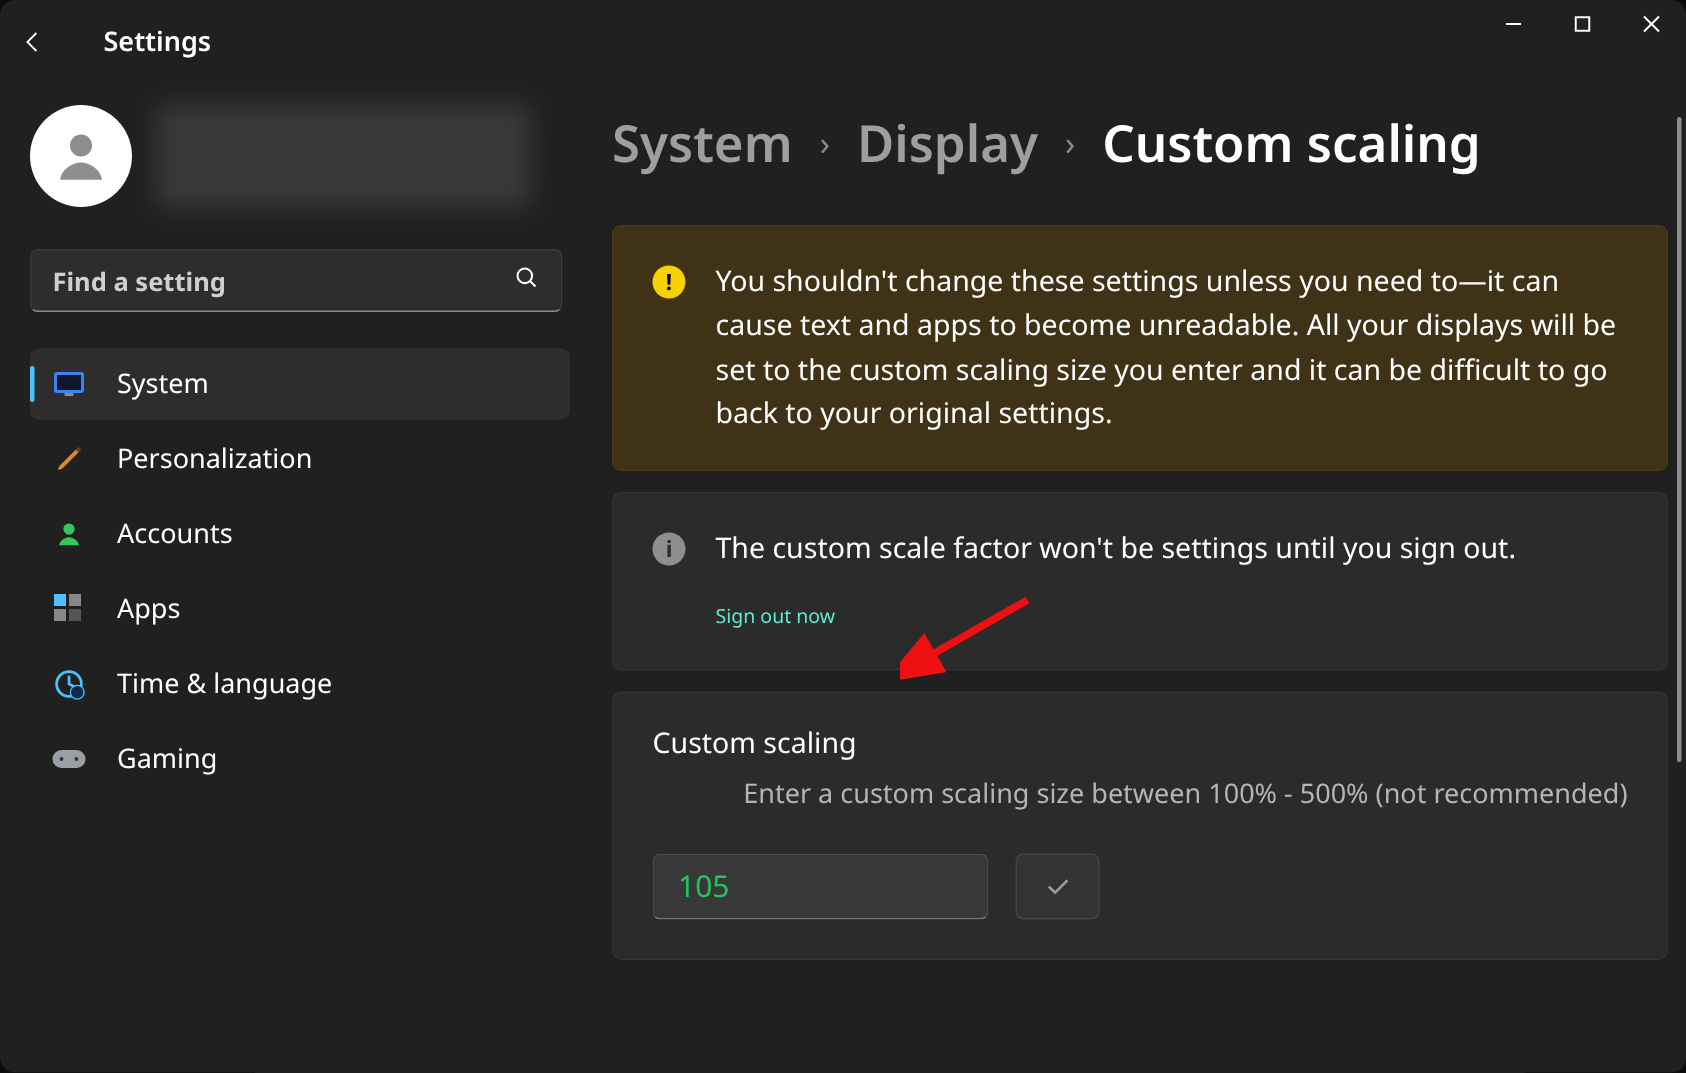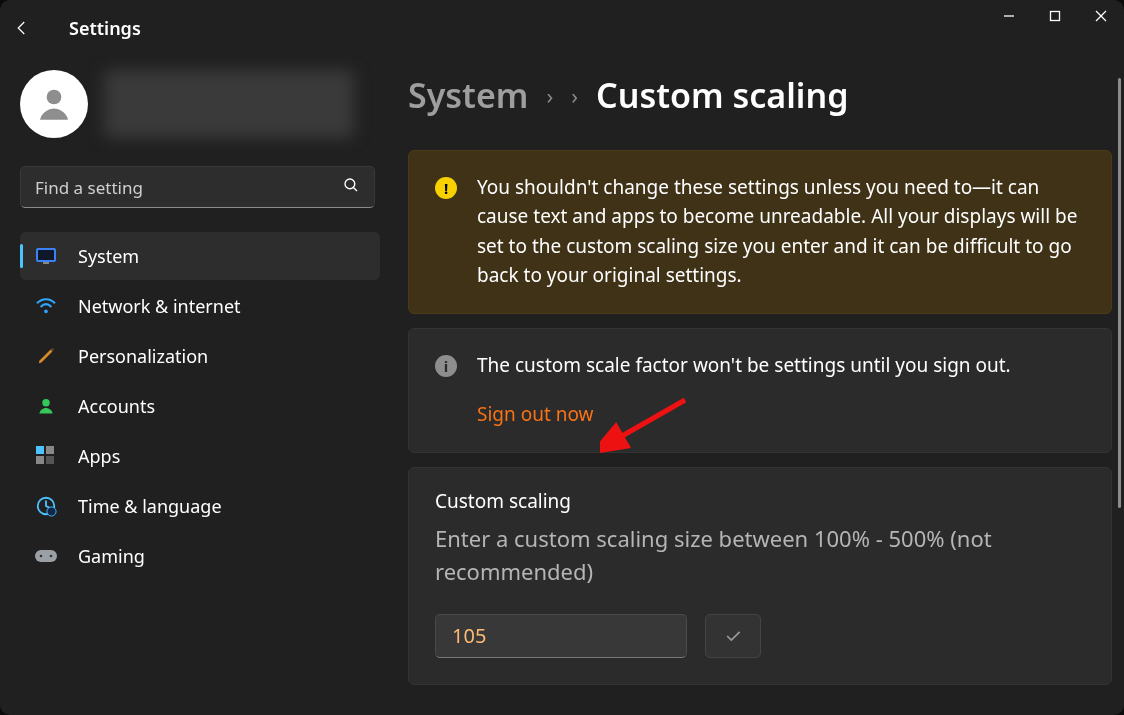--- a/index.html
+++ b/index.html
@@ -37,20 +37,21 @@
   .search {
     position: relative;
     width: 355px; height: 42px; background:#2d2d2d; border:1px solid #3a3a3a;
     border-bottom: 1.5px solid #8a8a8a;
     border-radius:5px; display:flex; align-items:center; padding:0 14px;
     margin-bottom: 24px;
   }
   .search input {
     flex:1; background:transparent; border:none; outline:none; color:#cfcfcf;
     font-size: 17px;
+    font-weight: bold;
   }
   .search input::placeholder { color:#cfcfcf; }
   .search .s-icon { color:#fff; }
 
   .nav-list { list-style:none; }
   .nav-item {
     height: 48px; display:flex; align-items:center; gap:20px;
     padding: 0 14px; border-radius:6px; font-size:18px; color:#fff;
     cursor:pointer; margin-bottom:2px;
   }
@@ -81,29 +82,29 @@
     width:22px; height:22px; border-radius:50%; background:#f7d100; color:#000;
     display:flex; align-items:center; justify-content:center; font-weight:700; flex:0 0 22px;
     font-size:15px; margin-top:4px;
   }
   .info-icon {
     width:22px; height:22px; border-radius:50%; background:#8e8e8e; color:#2b2b2b;
     display:flex; align-items:center; justify-content:center; font-weight:700; flex:0 0 22px;
     font-size:15px; margin-top:4px;
   }
   .card-text { font-size:19px; line-height:1.55; color:#fff; }
-  .signout { margin-top:20px; color:#f97316; font-size:19px; display:inline-block; cursor:pointer; }
+  .signout { margin-top:20px; color:#5eead4; font-size:13px; display:inline-block; cursor:pointer; }
 
   .section-card { flex-direction:column; gap:6px; padding: 20px 26px 26px; }
   .sec-title { font-size:19px; color:#fff; margin-bottom:2px; }
-  .sec-desc { font-size:22px; color:#b5b5b5; line-height:1.5; margin-bottom:20px; }
+  .sec-desc { font-size:18px; color:#b5b5b5; line-height:1.5; margin-bottom:20px;text-align:right; }
   .input-row { display:flex; gap:18px; align-items:center; }
   .scale-input {
-    width: 252px; height: 44px; background:#383838; border:1px solid #4a4a4a;
-    border-radius:5px; color:#fdba74; font-size:20px; padding:0 16px; outline:none;
+    width: 224px; height: 44px; background:#383838; border:1px solid #4a4a4a;
+    border-radius:5px; color:#22c55e; font-size:20px; padding:0 16px; outline:none;
     border-bottom:1.5px solid #7a7a7a;
   }
   .apply-btn {
     width:56px; height:44px; background:#333; border:1px solid #444; border-radius:5px;
     display:flex; align-items:center; justify-content:center; color:#aaa; cursor:pointer;
   }
 
   
   .scroll-track {
     position:absolute; right:3px; top:78px; width:3px; height:430px;
@@ -174,30 +175,20 @@
           <svg width="22" height="18">
               <rect x="1" y="1" width="20" height="14" rx="2" fill="#3b82f6"></rect>
               <rect x="3" y="3" width="16" height="10" fill="#0f172a"></rect>
               <rect x="8" y="15" width="6" height="2" fill="#888"></rect>
             </svg>
         </span>
         <span>System</span>
       </li>
       <li class="nav-item">
         <span class="nav-icon">
-          <svg width="22" height="18" viewBox="0 0 24 20" fill="none">
-              <path d="M2 7c6-6 14-6 20 0" stroke="#2ea8ff" stroke-width="2.4"></path>
-              <path d="M6 11c4-4 8-4 12 0" stroke="#2ea8ff" stroke-width="2.4"></path>
-              <circle cx="12" cy="16" r="2" fill="#2ea8ff"></circle>
-            </svg>
-        </span>
-        <span>Network &amp; internet</span>
-      </li>
-      <li class="nav-item">
-        <span class="nav-icon">
           <svg width="22" height="22" viewBox="0 0 24 24">
               <path d="M4 20l3-1 12-12-2-2L5 17z" fill="#d98b2b"></path>
               <path d="M17 5l2 2 2-2-2-2z" fill="#5b4429"></path>
             </svg>
         </span>
         <span>Personalization</span>
       </li>
       <li class="nav-item">
         <span class="nav-icon">
           <svg width="20" height="20" viewBox="0 0 24 24">
@@ -238,20 +229,21 @@
         </span>
         <span>Gaming</span>
       </li>
     </ul>
   </div>
 
   <div class="content">
     <div class="breadcrumb">
       <span class="crumb">System</span>
       <span class="chev">›</span>
+      <span class="crumb">Display</span>
       <span class="chev">›</span>
       <span class="crumb current">Custom scaling</span>
     </div>
 
     <div class="card warning-card">
       <div class="warn-icon">!</div>
       <div class="card-text">You shouldn't change these settings unless you need to—it can cause text and apps to become unreadable. All your displays will be set to the custom scaling size you enter and it can be difficult to go back to your original settings.</div>
     </div>
 
     <div class="card">

